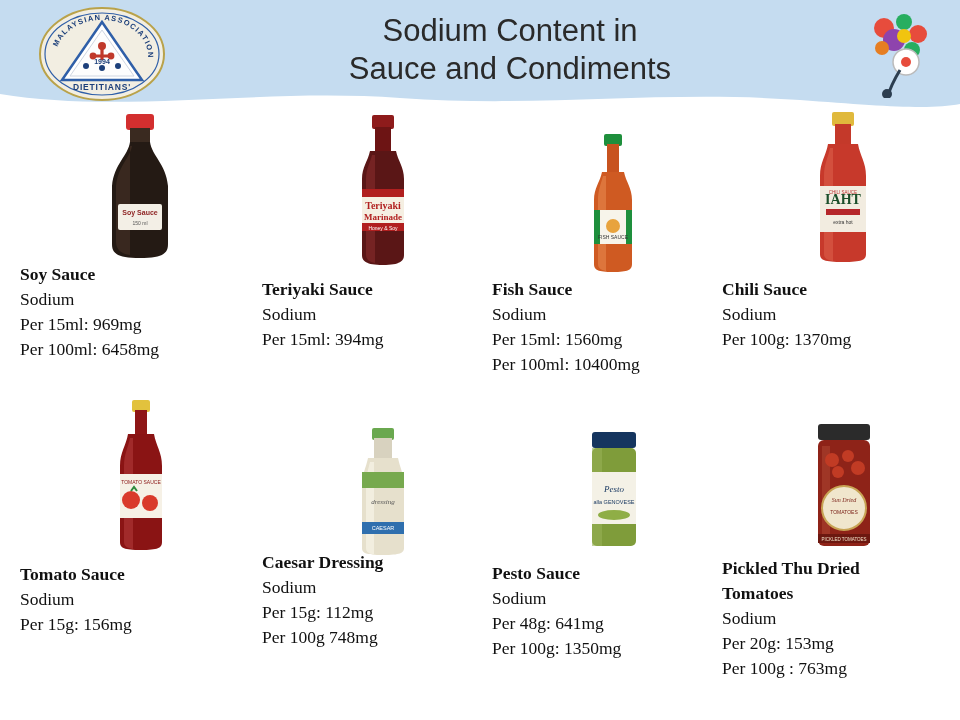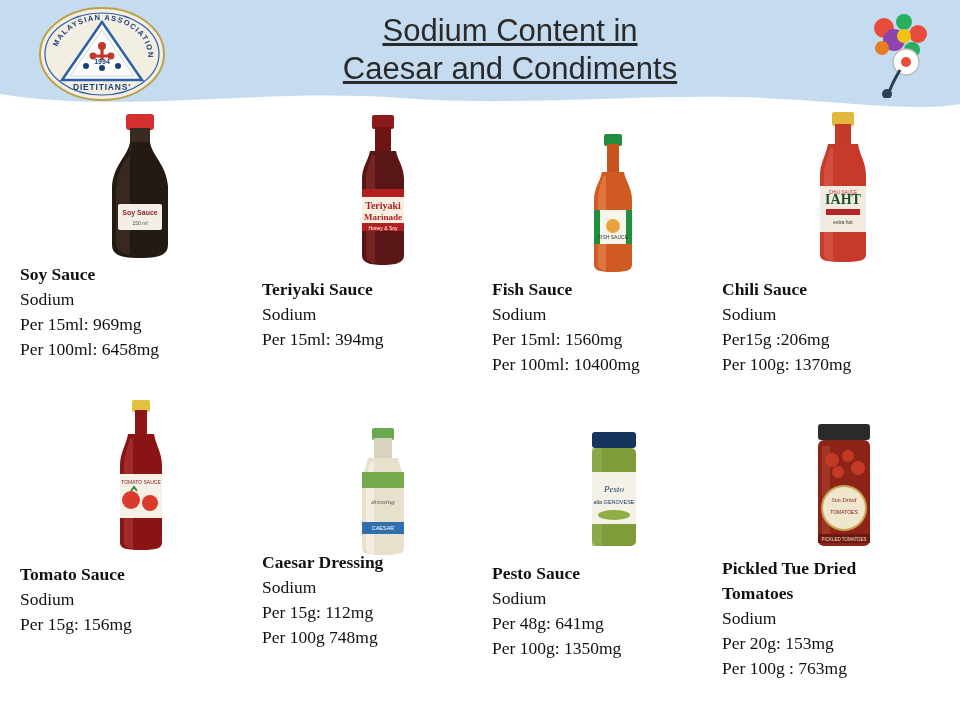--- a/index.html
+++ b/index.html
@@ -34,21 +34,20 @@
     position: absolute;
     left: 200px;
     top: 12px;
     width: 620px;
     text-align: center;
     font-family: "Liberation Sans", sans-serif;
     font-size: 31px;
     line-height: 38px;
     color: #2a2a2a;
     font-weight: 400;
-    text-decoration: underline;
   }
 
   
   .logo {
     position: absolute;
     left: 38px;
     top: 6px;
     width: 128px;
     height: 96px;
   }
@@ -139,21 +138,21 @@
       <path id="arcTop" d="M18,50 A46,36 0 0 1 110,50" fill="none"></path>
       <text font-family="Liberation Sans, sans-serif" font-size="7.5" font-weight="bold" fill="#1c3f7a" letter-spacing="1.2">
         <textPath href="#arcTop" startOffset="7%">MALAYSIAN   ASSOCIATION</textPath>
       </text>
       <text x="64" y="84" text-anchor="middle" font-family="Liberation Sans, sans-serif" font-size="8.5" font-weight="bold" fill="#1c3f7a" letter-spacing="0.8">DIETITIANS'</text>
     </svg>
   </div>
 
   <div class="title">
     <span>Sodium Content in</span><br>
-    <span>Caesar and Condiments</span>
+    <span>Sauce and Condiments</span>
   </div>
 
   <div class="deco">
     <svg width="86" height="88" viewBox="0 0 86 88">
       <circle cx="24" cy="18" r="10" fill="#e74c3c"></circle>
       <circle cx="44" cy="12" r="8" fill="#27ae60"></circle>
       <circle cx="58" cy="24" r="9" fill="#e74c3c"></circle>
       <circle cx="34" cy="30" r="11" fill="#8e44ad"></circle>
       <circle cx="52" cy="40" r="8" fill="#27ae60"></circle>
       <circle cx="22" cy="38" r="7" fill="#e67e22"></circle>
@@ -242,21 +241,20 @@
         <rect x="38" y="74" width="46" height="46" fill="#f2ece0"></rect>
         <text x="61" y="92" text-anchor="middle" font-family="Liberation Serif, serif" font-size="14" font-weight="bold" fill="#1b4e2a">IAHT</text>
         <text x="61" y="82" text-anchor="middle" font-family="Liberation Sans, sans-serif" font-size="4.5" fill="#b33">CHILI SAUCE</text>
         <rect x="44" y="97" width="34" height="6" fill="#b5262a"></rect>
         <text x="61" y="112" text-anchor="middle" font-family="Liberation Sans, sans-serif" font-size="5" fill="#333">extra hot</text>
       </svg>
     </div>
     <div class="info" style="top:165px;">
       <span class="name">Chili Sauce</span>
       <span class="line">Sodium</span>
-      <span class="line">Per15g :206mg</span>
       <span class="line">Per 100g: 1370mg</span>
     </div>
   </div>
 
   <div class="cell r2 c1">
     <div class="bottle" style="top:0;">
       <svg width="120" height="152" viewBox="0 0 120 152">
         <rect x="52" y="0" width="18" height="12" rx="2" fill="#e2c23d"></rect>
         <rect x="55" y="10" width="12" height="26" fill="#8e1616"></rect>
         <path d="M48,34 C46,46 40,52 40,66 L40,142 C40,148 44,150 61,150 C78,150 82,148 82,142 L82,66 C82,52 76,46 74,34 Z" fill="#8a1414"></path>
@@ -329,21 +327,21 @@
           <circle cx="56" cy="48" r="6"></circle>
         </g>
         <ellipse cx="62" cy="84" rx="22" ry="22" fill="#f0e6cd" stroke="#c8a455" stroke-width="2"></ellipse>
         <text x="62" y="78" text-anchor="middle" font-family="Liberation Serif, serif" font-size="6" font-style="italic" fill="#7a2118">Sun Dried</text>
         <text x="62" y="90" text-anchor="middle" font-family="Liberation Sans, sans-serif" font-size="5" fill="#7a2118">TOMATOES</text>
         <rect x="36" y="110" width="52" height="9" fill="#6c1810"></rect>
         <text x="62" y="117" text-anchor="middle" font-family="Liberation Sans, sans-serif" font-size="4.5" fill="#f3e2c8">PICKLED TOMATOES</text>
       </svg>
     </div>
     <div class="info" style="top:156px;">
-      <span class="name">Pickled Tue Dried</span>
+      <span class="name">Pickled Thu Dried</span>
       <span class="name">Tomatoes</span>
       <span class="line">Sodium</span>
       <span class="line">Per 20g: 153mg</span>
       <span class="line">Per 100g : 763mg</span>
     </div>
   </div>
 
 </div>
 
 </body></html>

